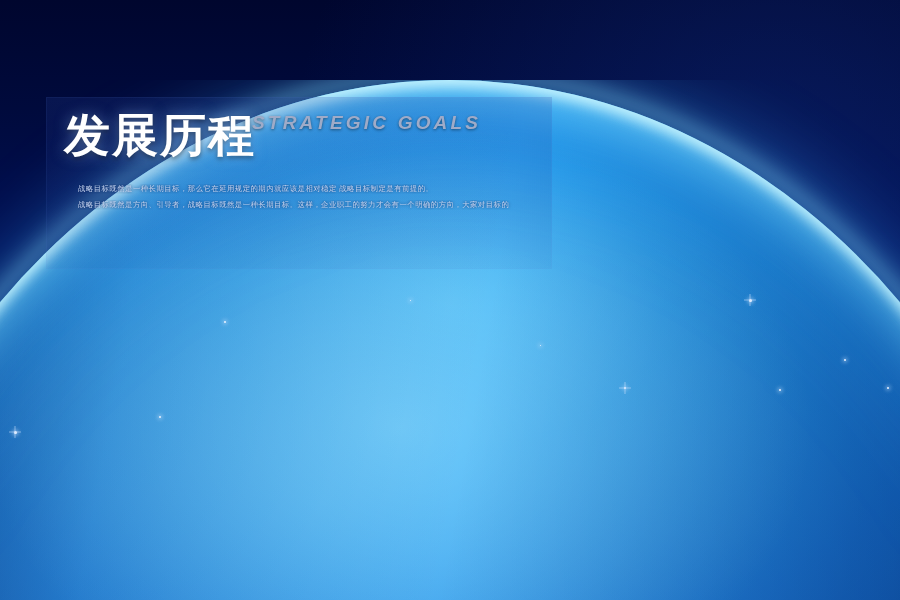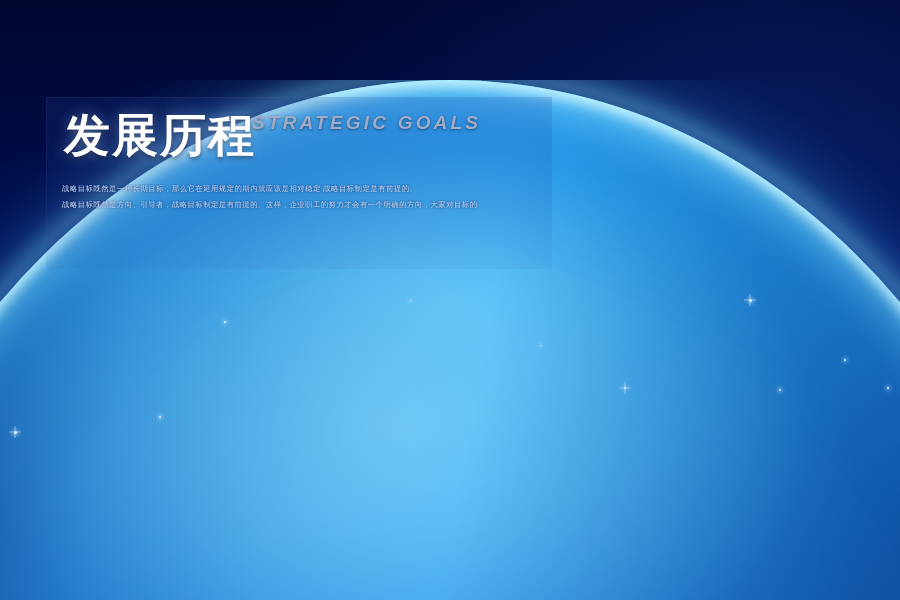--- a/index.html
+++ b/index.html
@@ -62,21 +62,21 @@
   #title-cn{
     font-family:"DejaVu Serif","Liberation Serif",serif;
     font-size:46px;font-weight:700;color:#ffffff;letter-spacing:2px;line-height:1;
     text-shadow:0 0 14px rgba(150,195,255,.55),0 2px 5px rgba(0,0,0,.55);
   }
   #title-en{
     margin-left:-4px;margin-bottom:5px;
     font-size:19px;font-style:italic;font-weight:700;letter-spacing:3.2px;
     color:#9fabc8;text-shadow:0 1px 3px rgba(0,0,0,.45);
   }
-  #body-copy{position:absolute;left:62px;top:184px;width:500px;}
+  #body-copy{position:absolute;left:78px;top:184px;width:500px;}
   #body-copy p{
     margin:0 0 6px 0;font-size:7.4px;line-height:1.35;letter-spacing:.45px;
     color:#c3d2ee;white-space:nowrap;overflow:hidden;text-shadow:0 0 3px rgba(10,30,90,.9);
   }
 </style>
 </head>
 <body>
 
 <div id="stage">
 
@@ -104,16 +104,16 @@
 
   <div id="panel"></div>
 
   <div id="headline">
     <span id="title-cn">发展历程</span>
     <span id="title-en">STRATEGIC GOALS</span>
   </div>
 
   <div id="body-copy">
       <p>战略目标既然是一种长期目标，那么它在延用规定的期内就应该是相对稳定 战略目标制定是有前提的。</p>
-      <p>战略目标既然是方向、引导者，战略目标制定是有前提的。这样，企业职工的努力才会有一个明确的方向，大家对目标的</p>
+      <p>战略目标既然是方向、引导者，战略目标既然是一种长期目标。这样，企业职工的努力才会有一个明确的方向，大家对目标的</p>
     </div>
 
 </div>
 
 </body></html>

